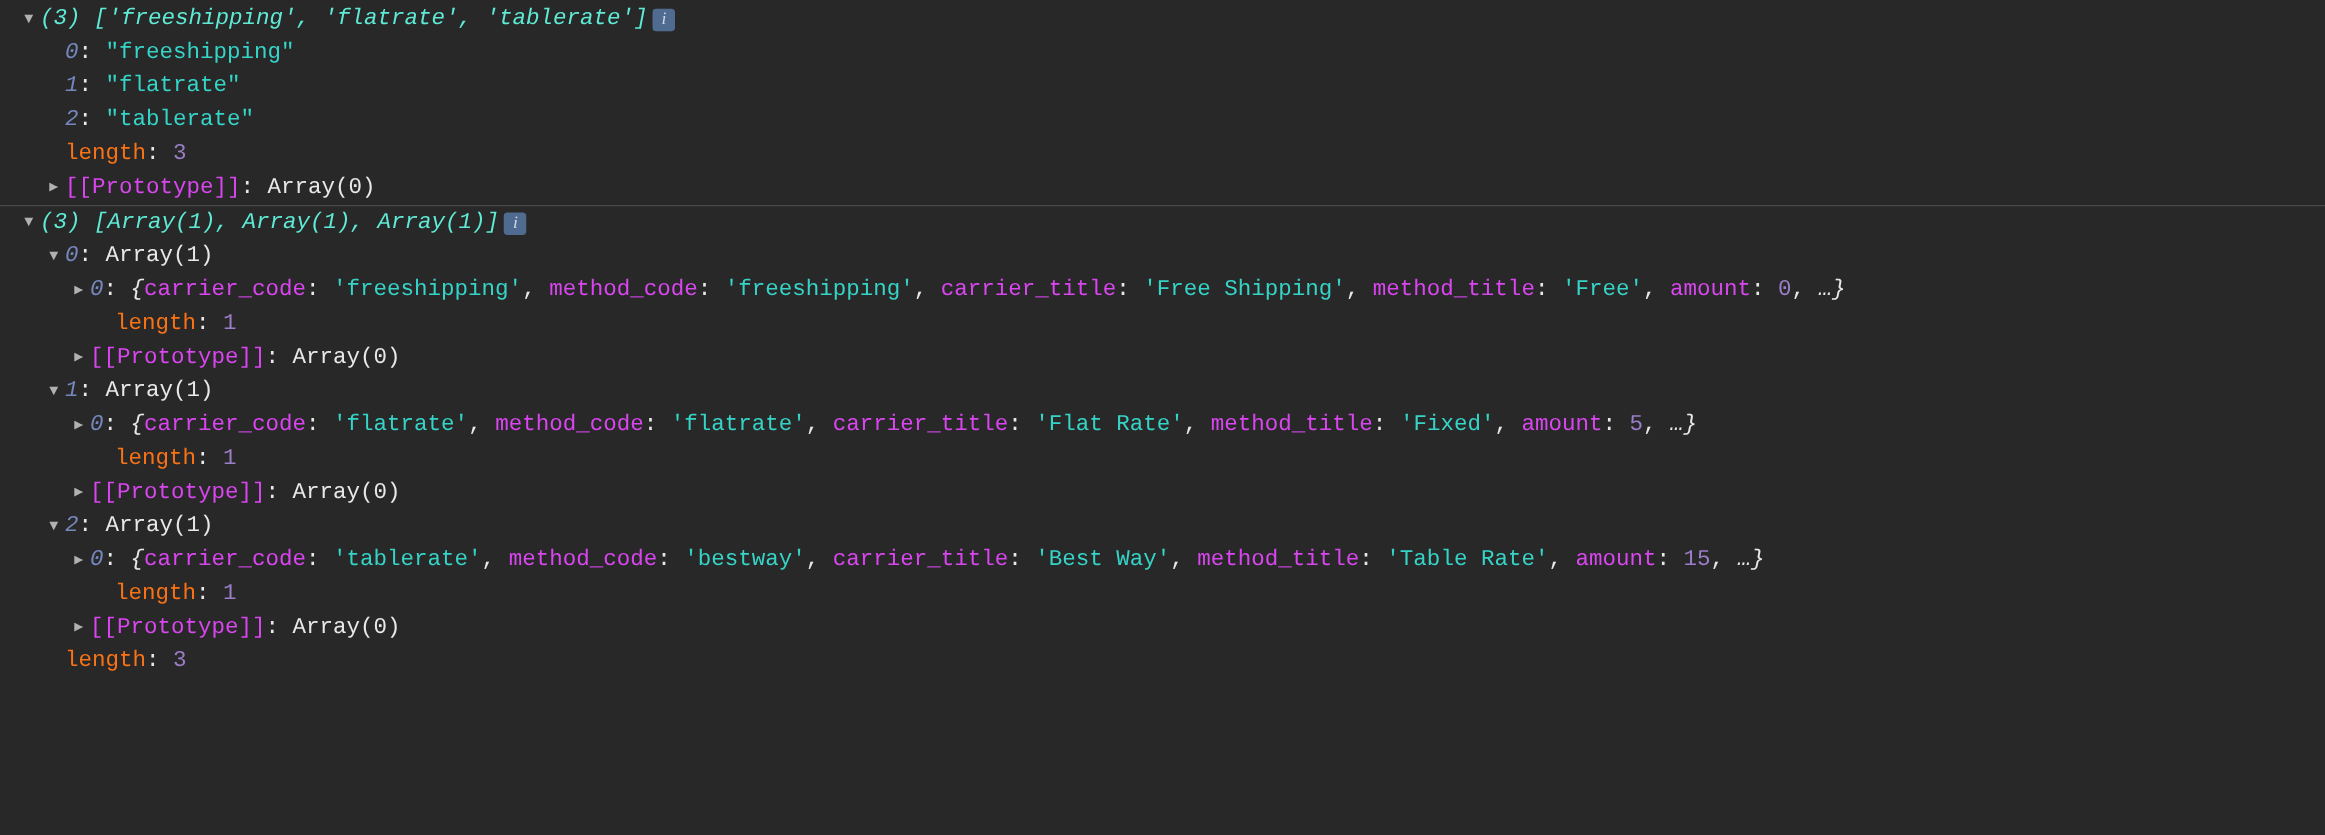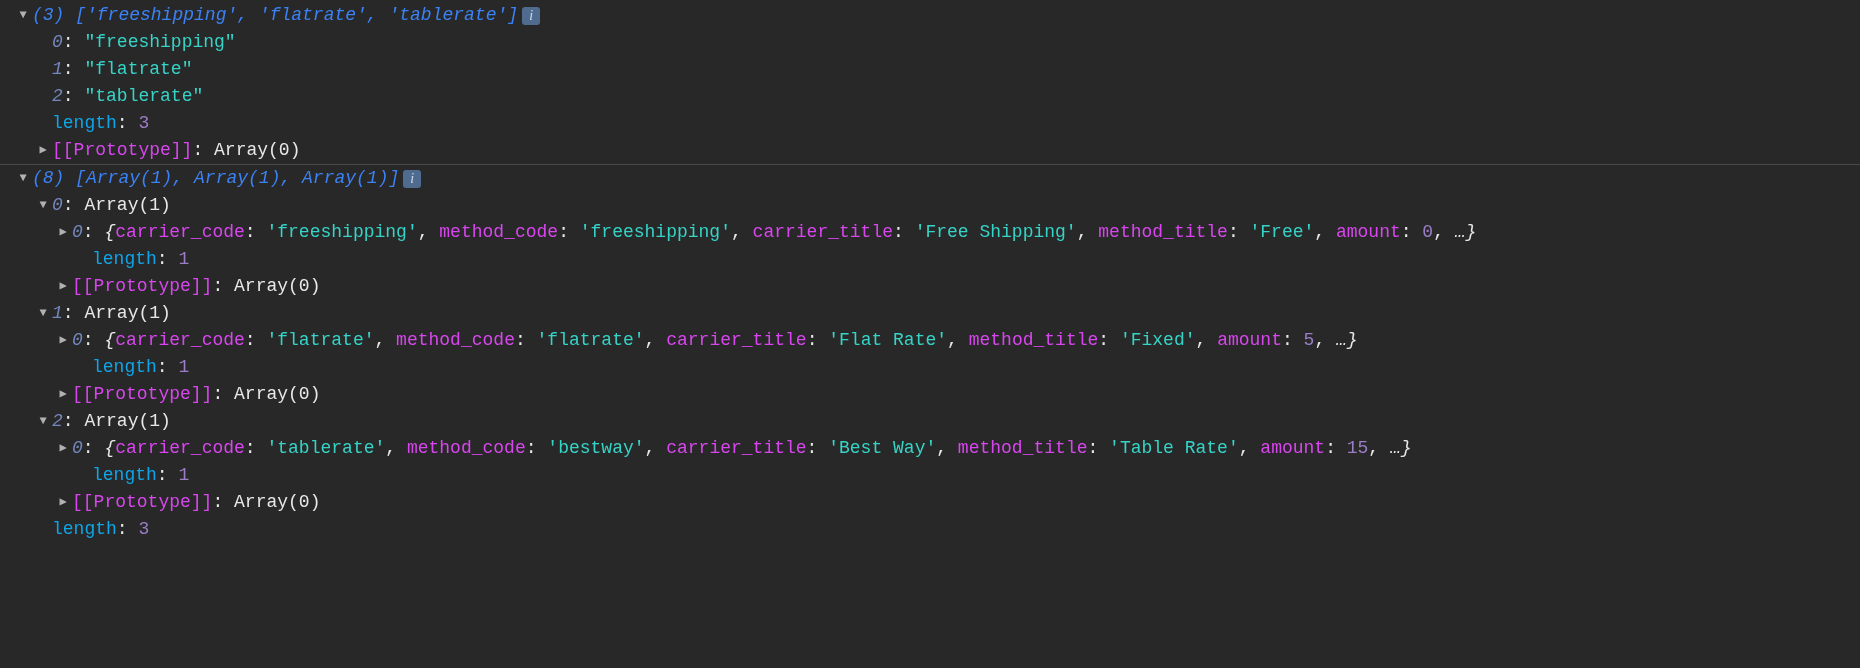--- a/index.html
+++ b/index.html
@@ -33,24 +33,24 @@
     display: inline-block;
     width: 14px;
     text-align: center;
     color: #b1b1b1;
     font-size: 12px;
     margin-right: 2px;
     user-select: none;
   }
   .tri.spacer { visibility: hidden; }
 
-  .c-dim    { color: #3b82f6; font-style: italic; }
+  .c-dim    { color: #5eead4; font-style: italic; }
   .c-str    { color: #35d4c7; }
   .c-idx    { color: #7587bd; font-style: italic; }
-  .c-propn  { color: #0ea5e9; }
+  .c-propn  { color: #f97316; }
   .c-key    { color: #d946ef; }
   .c-num    { color: #9b7ec7; }
   .c-white  { color: #e8e8e8; }
   .c-obj    { color: #e8e8e8; font-style: italic; }
 
   .info-badge {
     display: inline-flex;
     align-items: center;
     justify-content: center;
     width: 18px; height: 18px;
@@ -86,21 +86,21 @@
     <span class="c-propn">length</span><span class="c-white">: </span><span class="c-num">3</span>
   </div>
   <div class="row ind2">
     <span class="tri">▶</span>
     <span class="c-key">[[Prototype]]</span><span class="c-white">: </span><span class="c-white">Array(0)</span>
   </div>
 
   <div class="entry"></div>
   <div class="row ind1">
     <span class="tri">▼</span>
-    <span class="c-dim">(8) [Array(1), Array(1), Array(1)]</span>
+    <span class="c-dim">(3) [Array(1), Array(1), Array(1)]</span>
     <span class="info-badge">i</span>
   </div>
 
   <div id="e2-groups">
       <div class="row ind2"><span class="tri">▼</span><span class="c-idx">0</span><span class="c-white">: </span><span class="c-white">Array(1)</span></div>
       <div class="row ind3"><span class="tri">▶</span><span class="c-idx">0</span><span class="c-white">: </span><span class="c-obj">{</span><span class="c-key">carrier_code</span><span class="c-white">: </span><span class="c-str">'freeshipping'</span><span class="c-white">, </span><span class="c-key">method_code</span><span class="c-white">: </span><span class="c-str">'freeshipping'</span><span class="c-white">, </span><span class="c-key">carrier_title</span><span class="c-white">: </span><span class="c-str">'Free Shipping'</span><span class="c-white">, </span><span class="c-key">method_title</span><span class="c-white">: </span><span class="c-str">'Free'</span><span class="c-white">, </span><span class="c-key">amount</span><span class="c-white">: </span><span class="c-num">0</span><span class="c-white">, </span><span class="c-obj">…</span><span class="c-obj">}</span></div>
       <div class="row ind4"><span class="tri spacer">▶</span><span class="c-propn">length</span><span class="c-white">: </span><span class="c-num">1</span></div>
       <div class="row ind3"><span class="tri">▶</span><span class="c-key">[[Prototype]]</span><span class="c-white">: </span><span class="c-white">Array(0)</span></div>
       <div class="row ind2"><span class="tri">▼</span><span class="c-idx">1</span><span class="c-white">: </span><span class="c-white">Array(1)</span></div>
       <div class="row ind3"><span class="tri">▶</span><span class="c-idx">0</span><span class="c-white">: </span><span class="c-obj">{</span><span class="c-key">carrier_code</span><span class="c-white">: </span><span class="c-str">'flatrate'</span><span class="c-white">, </span><span class="c-key">method_code</span><span class="c-white">: </span><span class="c-str">'flatrate'</span><span class="c-white">, </span><span class="c-key">carrier_title</span><span class="c-white">: </span><span class="c-str">'Flat Rate'</span><span class="c-white">, </span><span class="c-key">method_title</span><span class="c-white">: </span><span class="c-str">'Fixed'</span><span class="c-white">, </span><span class="c-key">amount</span><span class="c-white">: </span><span class="c-num">5</span><span class="c-white">, </span><span class="c-obj">…</span><span class="c-obj">}</span></div>

